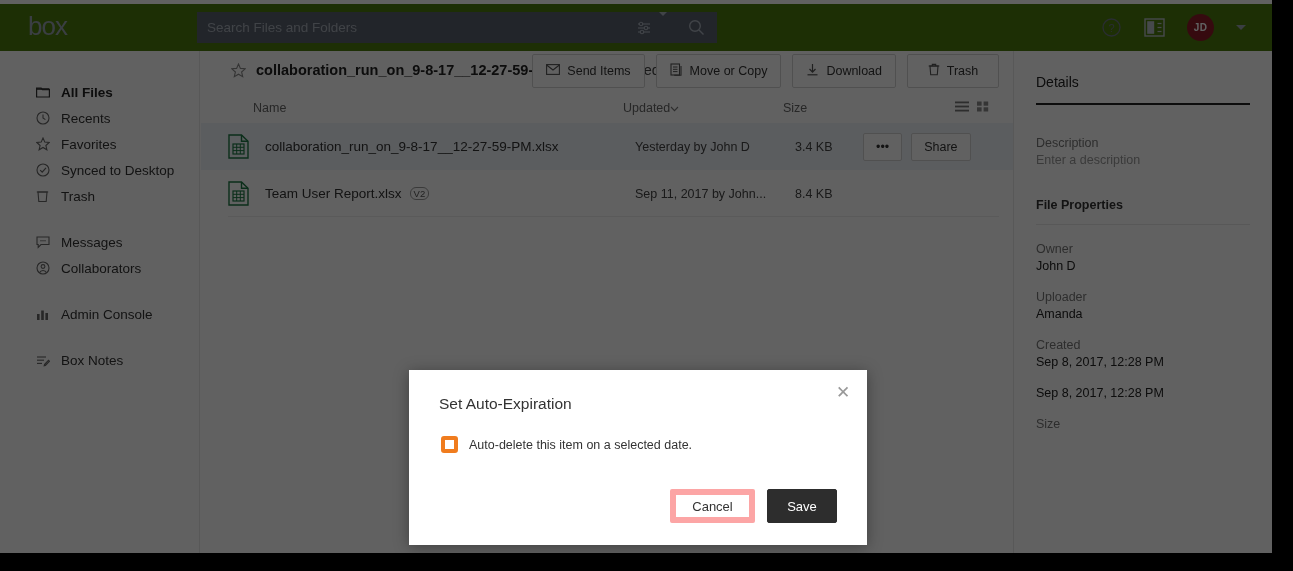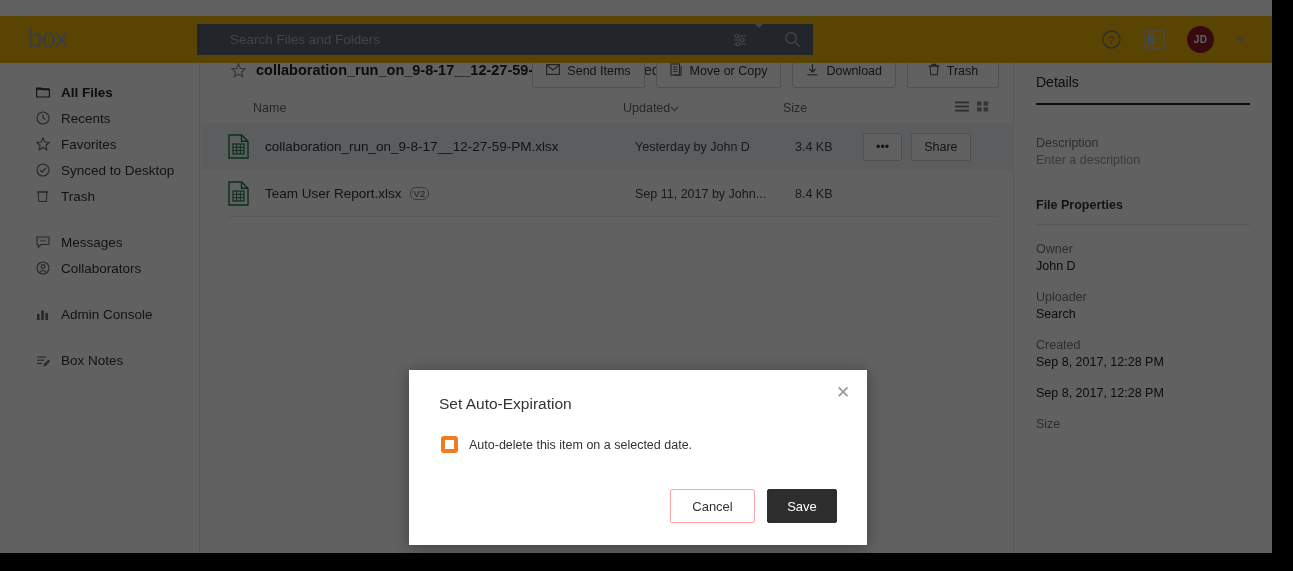--- a/index.html
+++ b/index.html
@@ -22,34 +22,34 @@
   #dim {
     position: absolute; left: 0; top: 0;
     width: 1272px; height: 553px;
     background: rgba(0,0,0,0.62);
     z-index: 50;
     pointer-events: none;
   }
 
   
   .header {
-    position: absolute; left: 0; top: 16px;
+    position: absolute; left: 0; top: 4px;
     width: 1272px; height: 47px;
-    background: #eab308;
+    background: #4d7c0f;
     z-index: 5;
   }
   .logo {
     position: absolute; left: 28px; top: 9px;
     width: 70px; height: 28px;
   }
   .search-wrap {
     position: absolute; left: 197px; top: 8px;
-    width: 616px; height: 31px;
+    width: 520px; height: 31px;
     background: #5b6370;
-    display: flex;  padding-left: 23px;
+    display: flex; 
   }
   .search-input {
     flex: 1;
     background: transparent; border: none; outline: none;
     color: #c9ced6;
     font-family: "Liberation Sans", sans-serif;
     font-size: 13.5px;
     padding: 0 10px;
   }
   .search-input::placeholder { color: #a9b0ba; }
@@ -239,21 +239,21 @@
     cursor: pointer;
     flex: none;
   }
   .chk-label { font-size: 12.5px; color: #333; }
   .modal-footer {
     position: absolute; right: 30px; bottom: 22px;
     display: flex; gap: 12px;
   }
   .btn-cancel {
     width: 85px; height: 34px;
-    border: 1px solid #fca5a5; border-radius: 2px;
+    border: 6px solid #fca5a5; border-radius: 2px;
     background: #fff; color: #333; font-size: 13px;
     cursor: pointer;
     font-family: "Liberation Sans", sans-serif;
   }
   .btn-save {
     width: 70px; height: 34px;
     border: 1px solid #2d2d2d; border-radius: 2px;
     background: #2d2d2d; color: #fff; font-size: 13px;
     cursor: pointer;
     font-family: "Liberation Sans", sans-serif;
@@ -555,21 +555,21 @@
     <div class="d-section">
       <div class="d-head">File Properties</div>
       <div class="d-head-rule"></div>
 
       <div class="d-prop">
         <div class="d-label">Owner</div>
         <div class="d-value">John D</div>
       </div>
       <div class="d-prop">
         <div class="d-label">Uploader</div>
-        <div class="d-value">Search</div>
+        <div class="d-value">Amanda</div>
       </div>
       <div class="d-prop">
         <div class="d-label">Created</div>
         <div class="d-value">Sep 8, 2017, 12:28 PM</div>
       </div>
       <div class="d-prop">
         <div class="d-value">Sep 8, 2017, 12:28 PM</div>
       </div>
       <div class="d-prop">
         <div class="d-label">Size</div>

